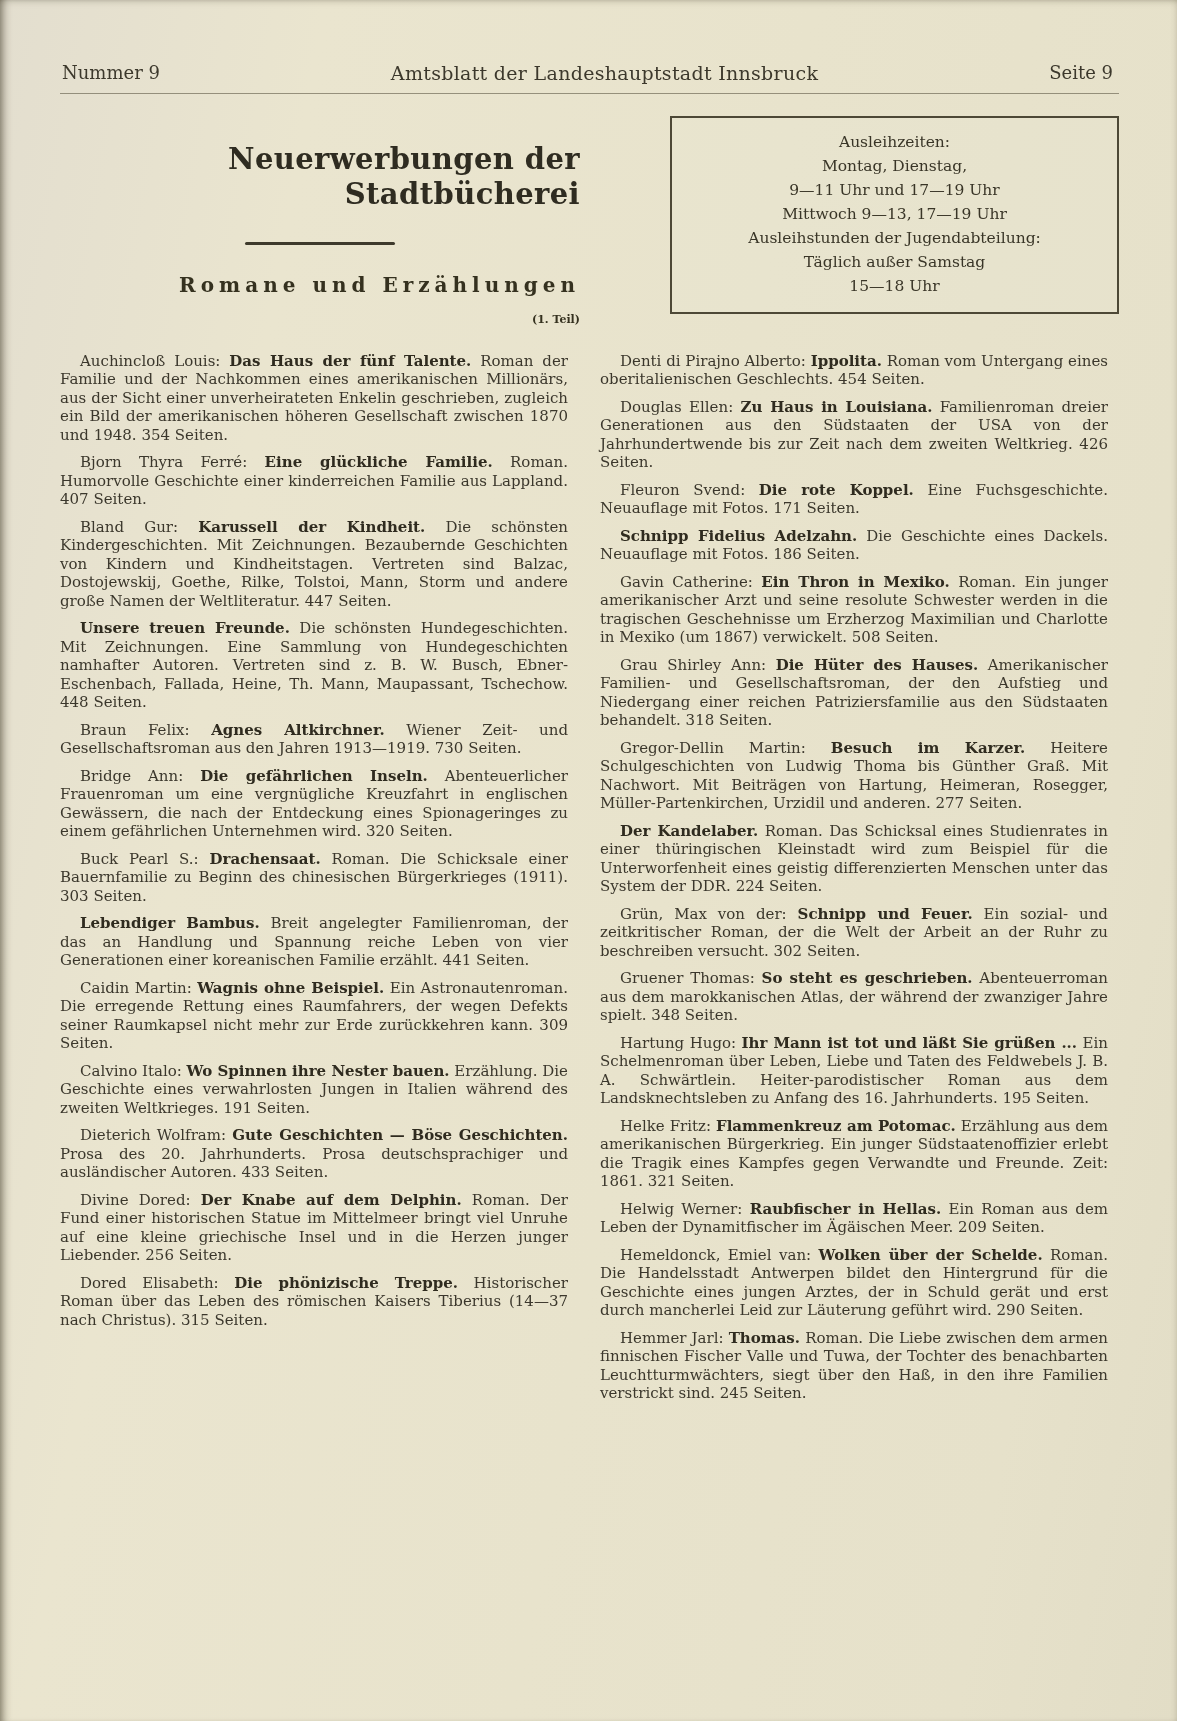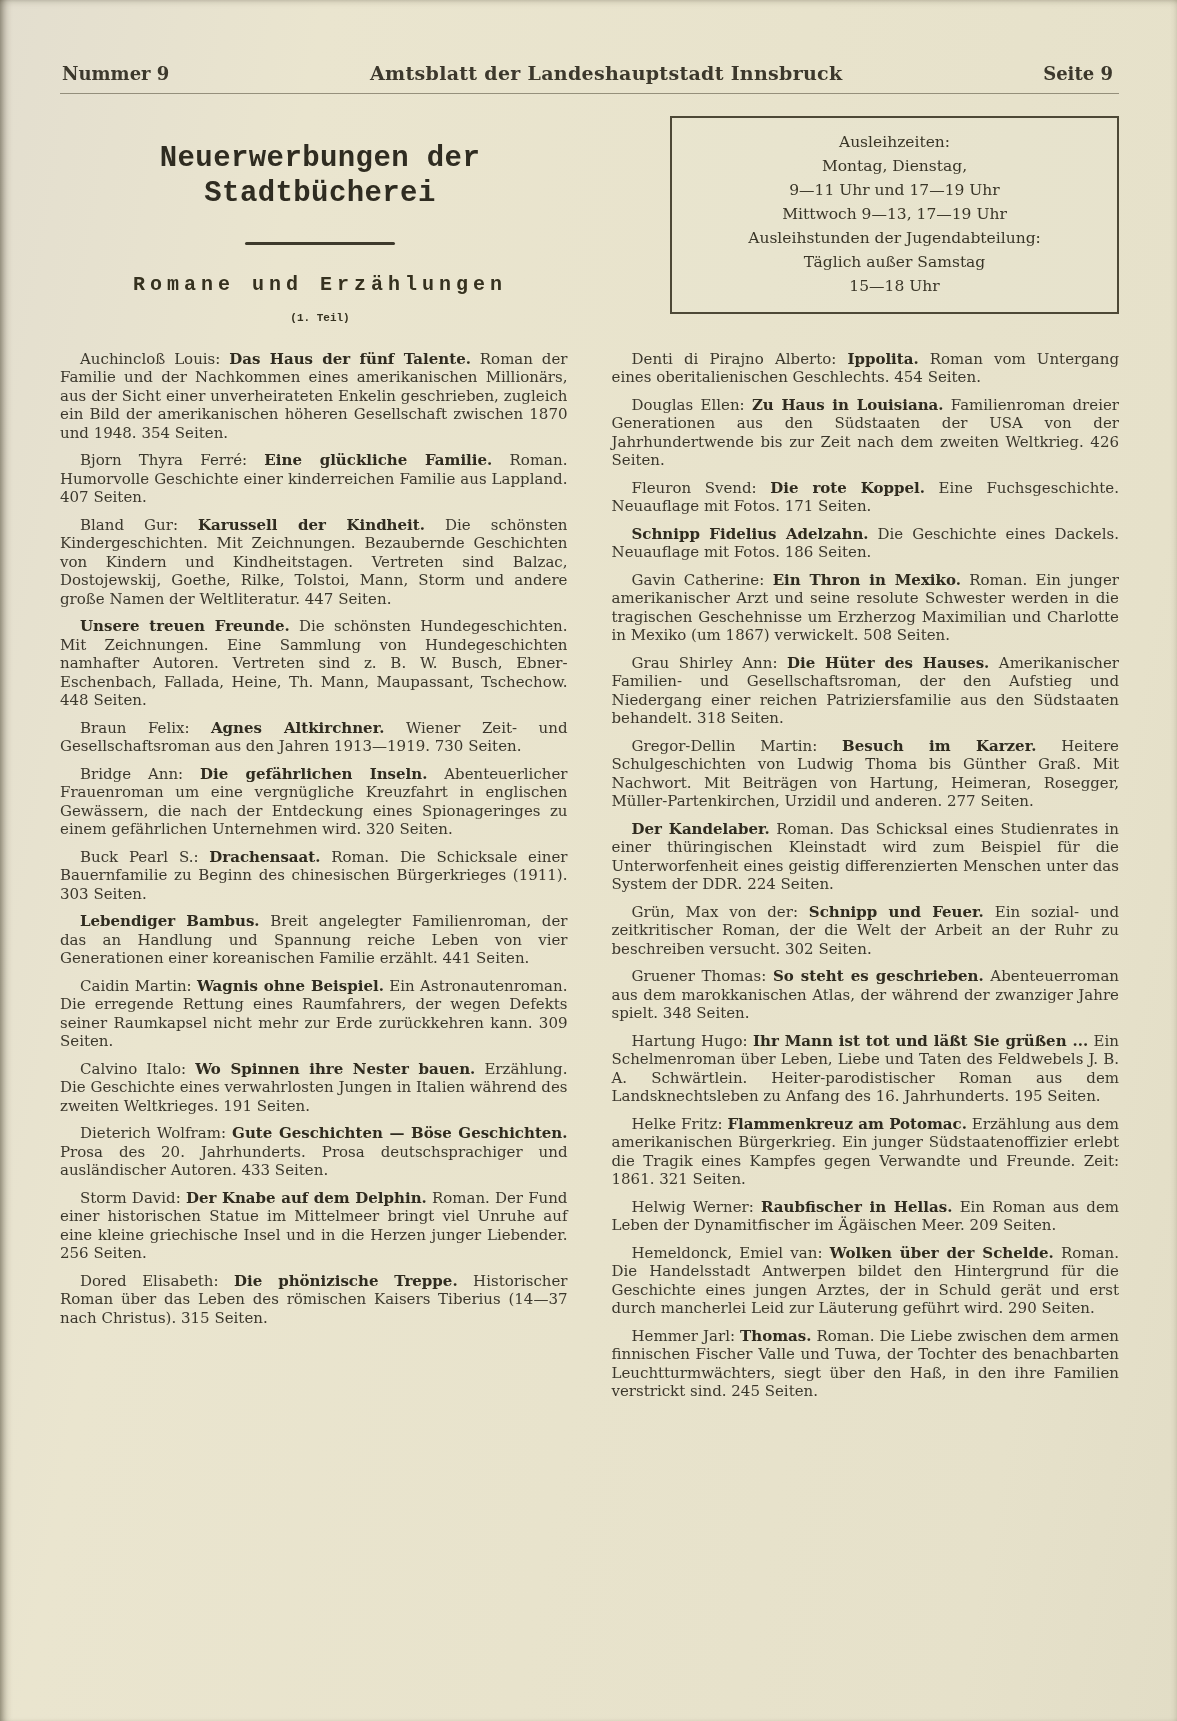--- a/index.html
+++ b/index.html
@@ -11,48 +11,48 @@
   .page {
     width:1177px; height:1721px;
     background:linear-gradient(100deg,#e3decf 0%,#eae5cf 22%,#e8e3cc 55%,#e6e1ca 85%,#e2ddc6 100%);
     color:#38342a;
     padding:62px 58px 0 60px;
     position:relative;
     overflow:hidden;
     box-shadow:inset 9px 0 10px -7px rgba(50,44,26,.65), inset -5px 0 9px -7px rgba(50,44,26,.3), inset 0 6px 9px -7px rgba(50,44,26,.35);
   }
   .masthead {
-    display:flex; justify-content:space-between; align-items:flex-end;
-    font-size:18px; font-weight:bold; color:#3c382c;
+    display:flex; justify-content:space-between; align-items:flex-start;
+    font-size:18px; font-weight:normal; color:#3c382c;
     padding:0 6px 9px 2px;
   }
   .masthead .mh-center { font-size:19px; letter-spacing:.3px; }
   .head-rule { height:1px; background:rgba(80,74,56,.55); margin:0 0 18px 0; }
 
   .top-section { display:flex; justify-content:space-between; align-items:flex-start; }
-  .title-block { width:520px; text-align:center; padding-top:30px;font-family:Liberation Mono, monospace; }
+  .title-block { width:520px; text-align:right; padding-top:30px; }
   .main-title { font-size:29px; font-weight:bold; color:#2f2c21; letter-spacing:.4px; line-height:1.2; }
   .title-divider { width:150px; height:3px; background:#3e3a2c; margin:30px auto 28px auto; border-radius:2px; }
   .section-title { font-size:20px; font-weight:bold; letter-spacing:5px; color:#35311f;margin-top:20px; }
   .part-label { font-size:11px; font-weight:bold; margin-top:16px; color:#35311f; }
 
   .hours-box {
     width:449px;
     border:2px solid #4d4836;
     padding:12px 14px 14px 14px;
     text-align:center;
     font-size:15.5px;
     line-height:1.55;
     color:#393527;
     margin-top:4px;
     background:rgba(255,255,255,.04);
   }
   .hours-line { white-space:nowrap; }
 
-  .columns { display:flex; gap:44px; margin-top:26px; }
+  .columns { display:flex; gap:32px; margin-top:26px; }
   .col { width:508px; }
   .entry {
     font-size:15px;
     line-height:18.5px;
     text-align:justify;
     text-indent:20px;
     margin-bottom:9px;
     color:#3b372c;
   }
   .entry .book-title { font-weight:bold; color:#2f2b1f; }
@@ -95,21 +95,21 @@
         <p class="entry"><span class="author">Bjorn Thyra Ferré: </span><span class="book-title">Eine glückliche Familie.</span> Roman. Humorvolle Geschichte einer kinderreichen Familie aus Lappland. 407 Seiten.</p>
         <p class="entry"><span class="author">Bland Gur: </span><span class="book-title">Karussell der Kindheit.</span> Die schönsten Kindergeschichten. Mit Zeichnungen. Bezaubernde Geschichten von Kindern und Kindheitstagen. Vertreten sind Balzac, Dostojewskij, Goethe, Rilke, Tolstoi, Mann, Storm und andere große Namen der Weltliteratur. 447 Seiten.</p>
         <p class="entry"><span class="book-title">Unsere treuen Freunde.</span> Die schönsten Hundegeschichten. Mit Zeichnungen. Eine Sammlung von Hundegeschichten namhafter Autoren. Vertreten sind z. B. W. Busch, Ebner-Eschenbach, Fallada, Heine, Th. Mann, Maupassant, Tschechow. 448 Seiten.</p>
         <p class="entry"><span class="author">Braun Felix: </span><span class="book-title">Agnes Altkirchner.</span> Wiener Zeit- und Gesellschaftsroman aus den Jahren 1913—1919. 730 Seiten.</p>
         <p class="entry"><span class="author">Bridge Ann: </span><span class="book-title">Die gefährlichen Inseln.</span> Abenteuerlicher Frauenroman um eine vergnügliche Kreuzfahrt in englischen Gewässern, die nach der Entdeckung eines Spionageringes zu einem gefährlichen Unternehmen wird. 320 Seiten.</p>
         <p class="entry"><span class="author">Buck Pearl S.: </span><span class="book-title">Drachensaat.</span> Roman. Die Schicksale einer Bauernfamilie zu Beginn des chinesischen Bürgerkrieges (1911). 303 Seiten.</p>
         <p class="entry"><span class="book-title">Lebendiger Bambus.</span> Breit angelegter Familienroman, der das an Handlung und Spannung reiche Leben von vier Generationen einer koreanischen Familie erzählt. 441 Seiten.</p>
         <p class="entry"><span class="author">Caidin Martin: </span><span class="book-title">Wagnis ohne Beispiel.</span> Ein Astronautenroman. Die erregende Rettung eines Raumfahrers, der wegen Defekts seiner Raumkapsel nicht mehr zur Erde zurückkehren kann. 309 Seiten.</p>
         <p class="entry"><span class="author">Calvino Italo: </span><span class="book-title">Wo Spinnen ihre Nester bauen.</span> Erzählung. Die Geschichte eines verwahrlosten Jungen in Italien während des zweiten Weltkrieges. 191 Seiten.</p>
         <p class="entry"><span class="author">Dieterich Wolfram: </span><span class="book-title">Gute Geschichten — Böse Geschichten.</span> Prosa des 20. Jahrhunderts. Prosa deutschsprachiger und ausländischer Autoren. 433 Seiten.</p>
-        <p class="entry"><span class="author">Storm David: </span><span class="book-title">Der Knabe auf dem Delphin.</span> Roman. Der Fund einer historischen Statue im Mittelmeer bringt viel Unruhe auf eine kleine griechische Insel und in die Herzen junger Liebender. 256 Seiten.</p>
+        <p class="entry"><span class="author">Divine Dored: </span><span class="book-title">Der Knabe auf dem Delphin.</span> Roman. Der Fund einer historischen Statue im Mittelmeer bringt viel Unruhe auf eine kleine griechische Insel und in die Herzen junger Liebender. 256 Seiten.</p>
         <p class="entry"><span class="author">Dored Elisabeth: </span><span class="book-title">Die phönizische Treppe.</span> Historischer Roman über das Leben des römischen Kaisers Tiberius (14—37 nach Christus). 315 Seiten.</p>
       </div>
     <div class="col" id="col-right">
         <p class="entry"><span class="author">Denti di Pirajno Alberto: </span><span class="book-title">Ippolita.</span> Roman vom Untergang eines oberitalienischen Geschlechts. 454 Seiten.</p>
         <p class="entry"><span class="author">Douglas Ellen: </span><span class="book-title">Zu Haus in Louisiana.</span> Familienroman dreier Generationen aus den Südstaaten der USA von der Jahrhundertwende bis zur Zeit nach dem zweiten Weltkrieg. 426 Seiten.</p>
         <p class="entry"><span class="author">Fleuron Svend: </span><span class="book-title">Die rote Koppel.</span> Eine Fuchsgeschichte. Neuauflage mit Fotos. 171 Seiten.</p>
         <p class="entry"><span class="book-title">Schnipp Fidelius Adelzahn.</span> Die Geschichte eines Dackels. Neuauflage mit Fotos. 186 Seiten.</p>
         <p class="entry"><span class="author">Gavin Catherine: </span><span class="book-title">Ein Thron in Mexiko.</span> Roman. Ein junger amerikanischer Arzt und seine resolute Schwester werden in die tragischen Geschehnisse um Erzherzog Maximilian und Charlotte in Mexiko (um 1867) verwickelt. 508 Seiten.</p>
         <p class="entry"><span class="author">Grau Shirley Ann: </span><span class="book-title">Die Hüter des Hauses.</span> Amerikanischer Familien- und Gesellschaftsroman, der den Aufstieg und Niedergang einer reichen Patriziersfamilie aus den Südstaaten behandelt. 318 Seiten.</p>
         <p class="entry"><span class="author">Gregor-Dellin Martin: </span><span class="book-title">Besuch im Karzer.</span> Heitere Schulgeschichten von Ludwig Thoma bis Günther Graß. Mit Nachwort. Mit Beiträgen von Hartung, Heimeran, Rosegger, Müller-Partenkirchen, Urzidil und anderen. 277 Seiten.</p>

